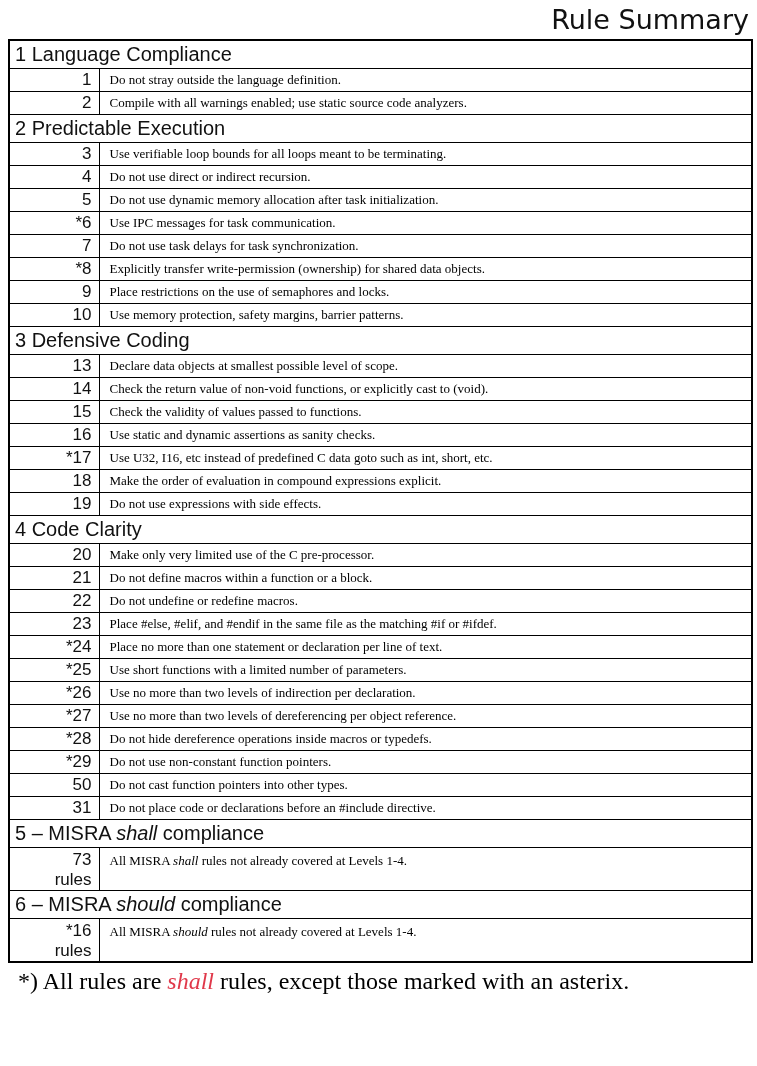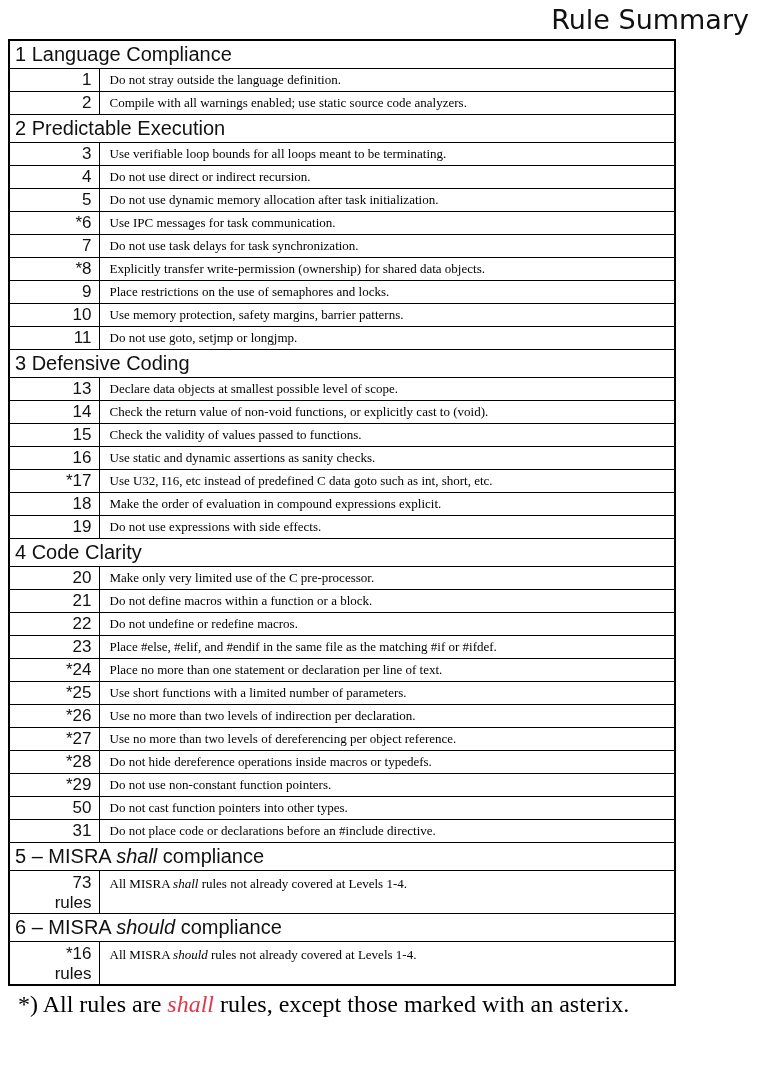--- a/index.html
+++ b/index.html
@@ -17,21 +17,21 @@
     margin: 0 0 3px 0;
     text-align: right;
     font-family: "DejaVu Sans", sans-serif;
     font-weight: 400;
     font-size: 27px;
     line-height: 33px;
     color: #111111;
   }
   table.rule-table {
     border-collapse: collapse;
-    width: 668px;
+    width: 745px;
     table-layout: fixed;
     border: 2px solid #000000;
   }
   table.rule-table td {
     border: 1.5px solid #000000;
   }
   tr.section-row td.section-cell {
     font-family: "Liberation Sans", sans-serif;
     font-size: 20px;
     line-height: 24px;
@@ -139,26 +139,20 @@
             <div>9</div>
           </td>
           <td class="text-cell"><span>Place restrictions on the use of semaphores and locks.</span></td>
         </tr>
         <tr class="rule-row">
           <td class="num-cell">
             <div>10</div>
           </td>
           <td class="text-cell"><span>Use memory protection, safety margins, barrier patterns.</span></td>
         </tr>
-        <tr class="rule-row">
-          <td class="num-cell">
-            <div>11</div>
-          </td>
-          <td class="text-cell"><span>Do not use goto, setjmp or longjmp.</span></td>
-        </tr>
         <tr class="section-row">
           <td colspan="2" class="section-cell"><span>3 Defensive Coding</span></td>
         </tr>
         <tr class="rule-row">
           <td class="num-cell">
             <div>13</div>
           </td>
           <td class="text-cell"><span>Declare data objects at smallest possible level of scope.</span></td>
         </tr>
         <tr class="rule-row">

